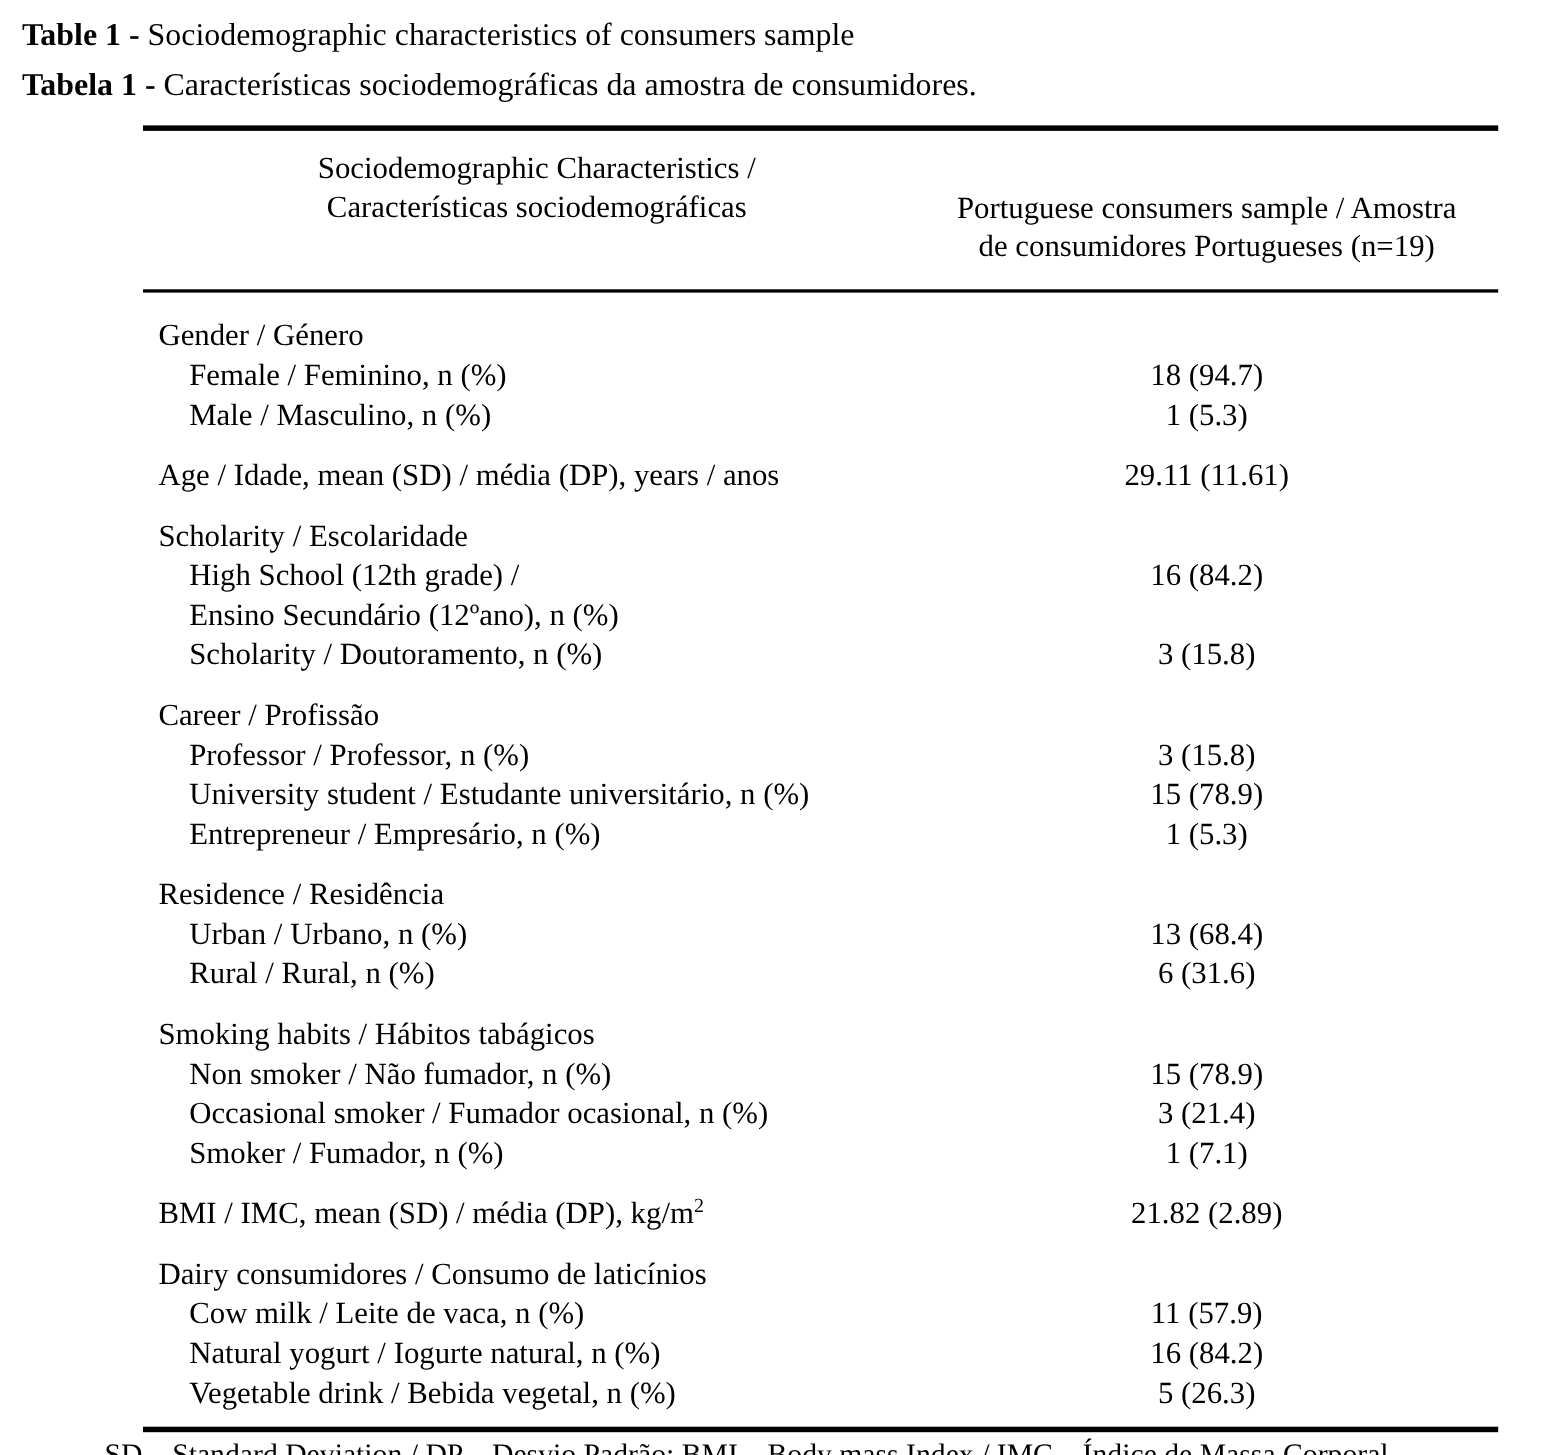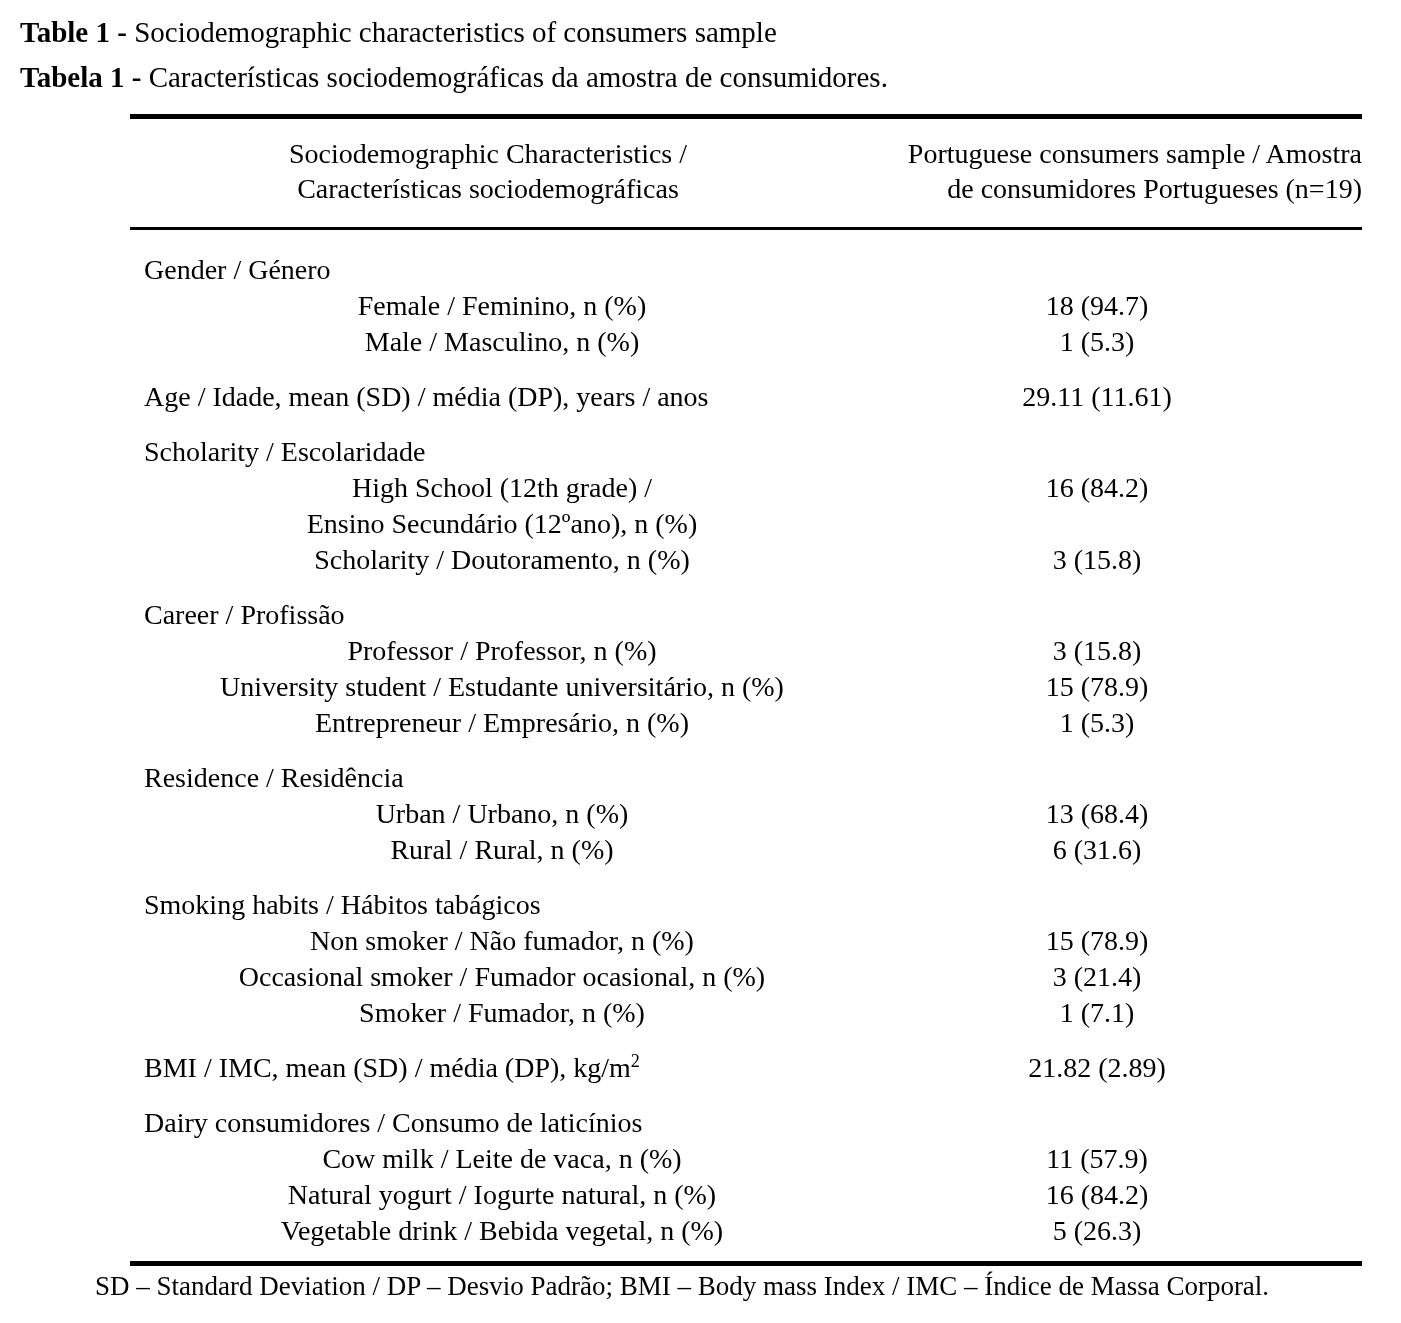--- a/index.html
+++ b/index.html
@@ -31,34 +31,34 @@
   }
   .thead {
     display: flex;
     align-items: flex-start;
     padding: 17px 0 21px 0;
     border-bottom: 3px solid #000;
     font-size: 28px;
     line-height: 35px;
   }
   .th-label { flex: 1; padding-left: 14px; text-align: center; }
-  .th-value { width: 530px; text-align: right; }
+  .th-value { width: 530px; text-align: center; margin-top: 36px; }
   .tbody {
     padding: 3px 0 12px 0;
     border-bottom: 5px solid #000;
   }
   .group { margin-top: 19px; }
   .row {
     display: flex;
     align-items: flex-start;
     font-size: 28px;
     line-height: 36px;
   }
   .label-cell { flex: 1; padding-left: 14px; }
-  .sub-row .label-cell { padding-left: 42px; text-align: center; }
+  .sub-row .label-cell { padding-left: 42px; }
   .value-cell { width: 530px; text-align: center; }
   sup { font-size: 65%; line-height: 0; }
   .footnote {
     margin: 3px 0 0 95px;
     font-size: 27px;
     line-height: 34px;
   }
 </style>
 </head>
 <body>

